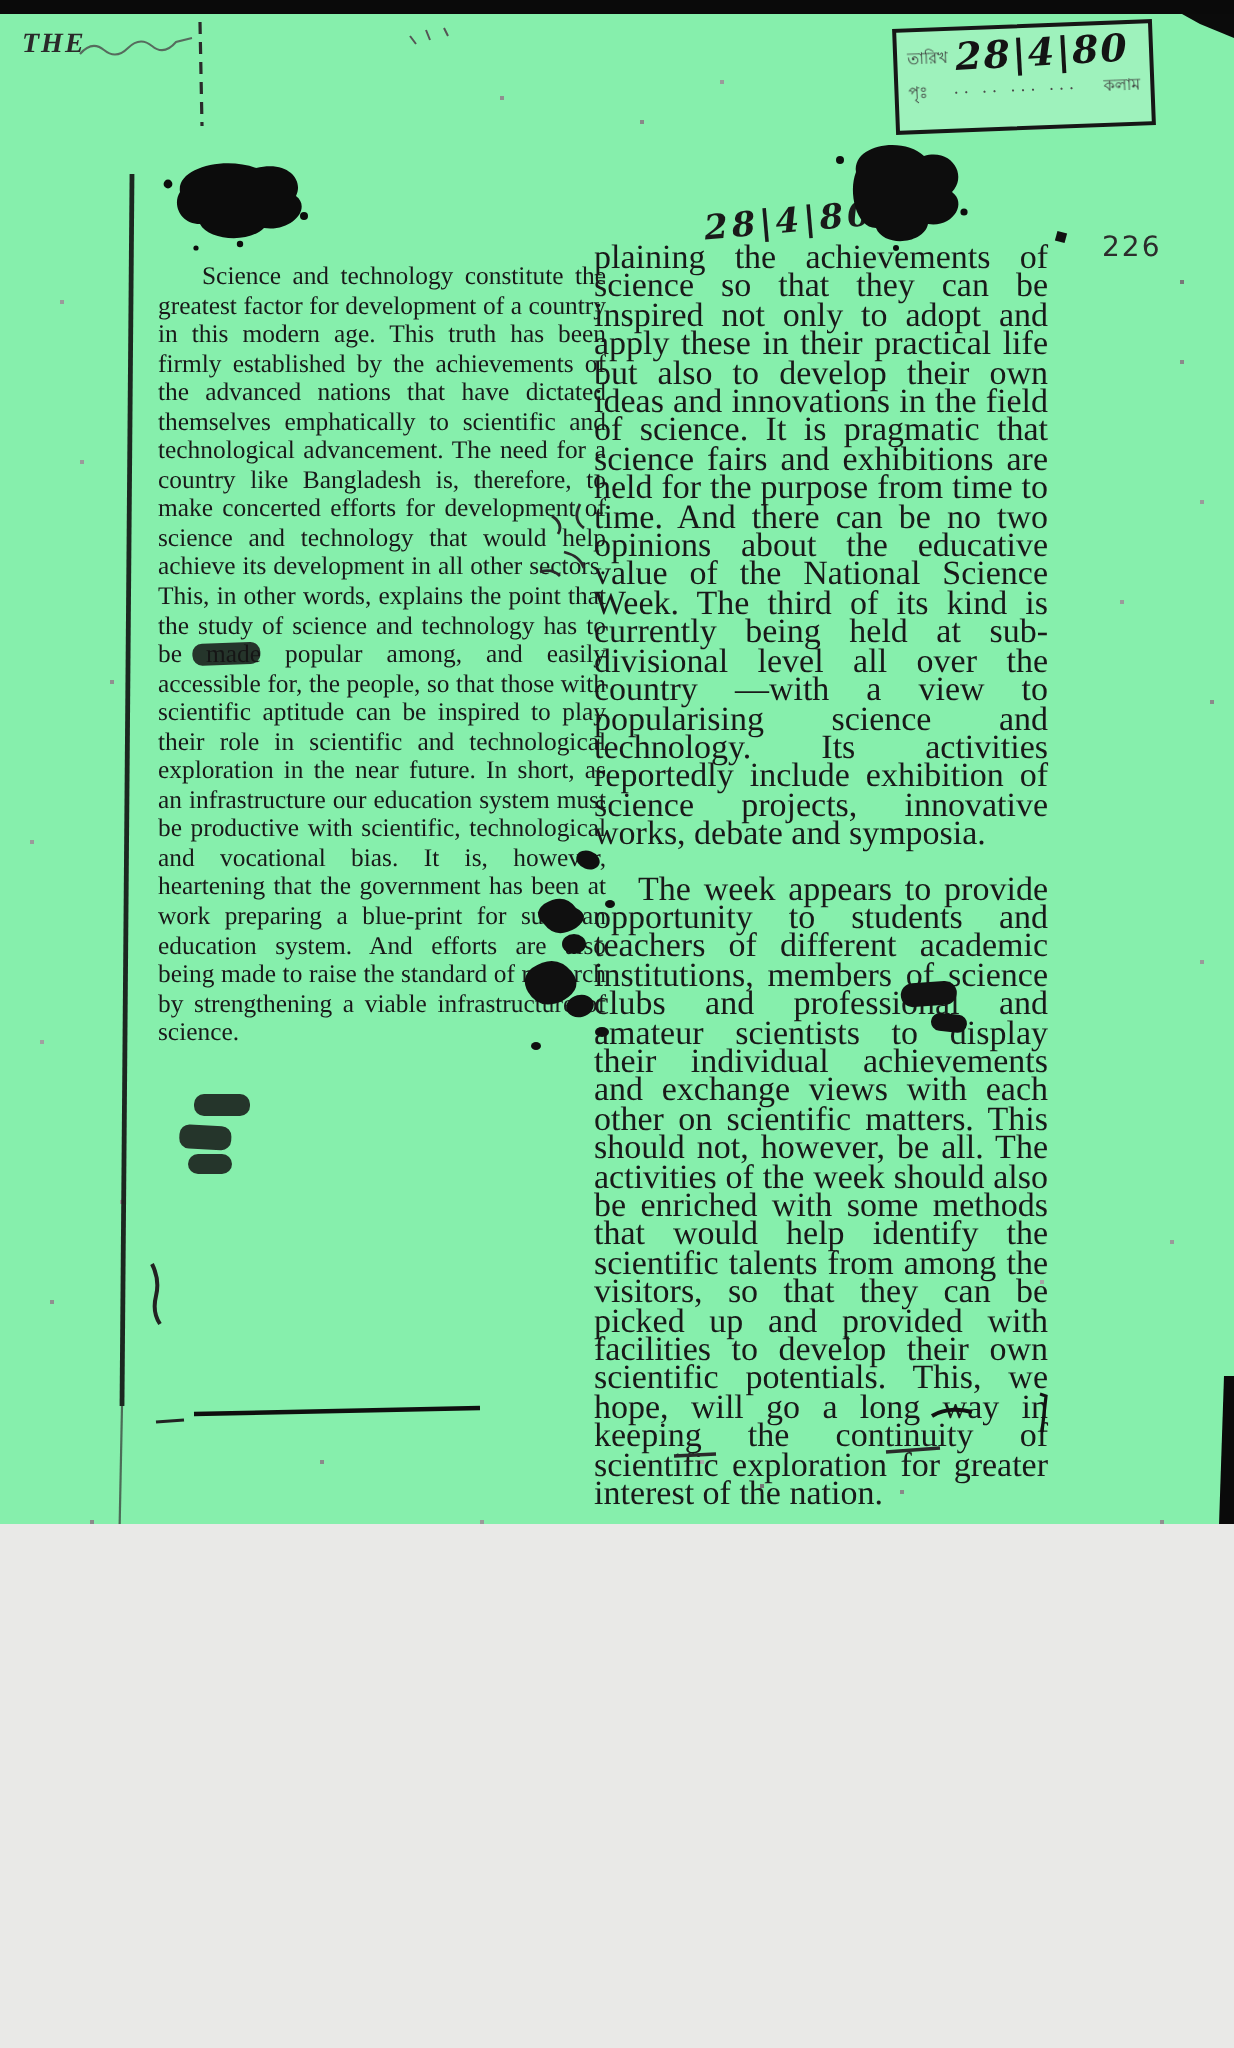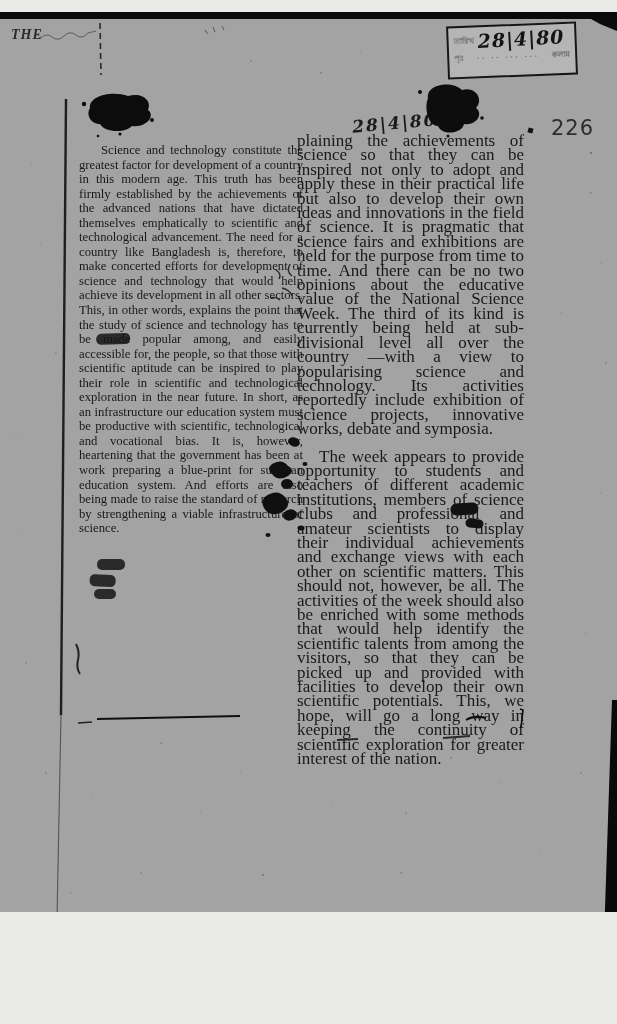--- a/index.html
+++ b/index.html
@@ -1,38 +1,38 @@
 <!DOCTYPE html>
 <html lang="en"><head>
 <meta charset="utf-8">
 <style>
   html,body{margin:0;padding:0;background:#e9e9e7;}
-  .page{position:relative;width:617px;height:900px;background:#a3a3a3;overflow:hidden;
-        font-family:"Liberation Serif",serif;margin-top:12px;}
+  .page{position:relative;width:617px;height:762px;background:#86efac;overflow:hidden;
+        font-family:"Liberation Serif",serif;}
   
   .top-bar{position:absolute;left:0;top:0;width:617px;height:7px;background:#0a0a0a;}
   .bottom-bar{position:absolute;left:0;top:1015px;width:617px;height:9px;background:#0a0a0a;}
   
   .masthead{position:absolute;left:11px;top:15px;font-style:italic;font-weight:bold;
             font-size:14px;color:#2a2a2a;letter-spacing:1px;}
   
   .stamp{position:absolute;left:447px;top:12px;width:130px;height:53px;border:2px solid #161616;
          transform:rotate(-2.2deg);box-sizing:border-box;padding:2px 5px;background:rgba(255,255,255,.2);}
   .stamp-row{display:flex;align-items:center;gap:4px;}
   .stamp-label{font-family:"DejaVu Sans",sans-serif;font-size:8px;color:#3a3a3a;filter:blur(.2px);}
   .stamp-date{font-family:"DejaVu Serif",serif;font-size:19px;font-style:italic;font-weight:bold;
               color:#141414;letter-spacing:1px;transform:rotate(-1deg);}
   .stamp-dots{font-size:9px;letter-spacing:2px;color:#4a4a4a;flex:1;text-align:center;}
   
   .title{position:absolute;left:150px;top:82px;margin:0;font-family:"Liberation Sans",sans-serif;
          font-weight:700;font-size:25px;letter-spacing:0.2px;color:#0d0d0d;white-space:nowrap;}
   .hand-date{position:absolute;left:352px;top:101px;font-family:"DejaVu Serif",serif;font-size:17px;
              font-style:italic;font-weight:bold;letter-spacing:2px;color:#1a1a1a;transform:rotate(-5deg);}
-  .page-number{position:absolute;left:551px;top:104px;font-family:"DejaVu Sans",sans-serif;
-               font-size:21px;color:#2c2c2c;letter-spacing:1px;}
+  .page-number{position:absolute;left:551px;top:116px;font-family:"DejaVu Sans",sans-serif;
+               font-size:14px;color:#2c2c2c;letter-spacing:1px;}
   .dot-mark{position:absolute;left:528px;top:116px;width:5px;height:5px;background:#111;transform:rotate(15deg);}
   
   .col{position:absolute;text-align:justify;color:#191919;hyphens:auto;-webkit-hyphens:auto;}
   .col p{margin:0;}
   .col p.indent{text-indent:22px;}
   .col-left{left:79px;top:131px;width:224px;font-size:12.7px;line-height:14.55px;}
   .col-right{left:297px;top:122px;width:227px;font-size:17px;line-height:14.4px;}
   .col-right p + p{margin-top:13px;}
   .col-left p + p{margin-top:2px;}
   

